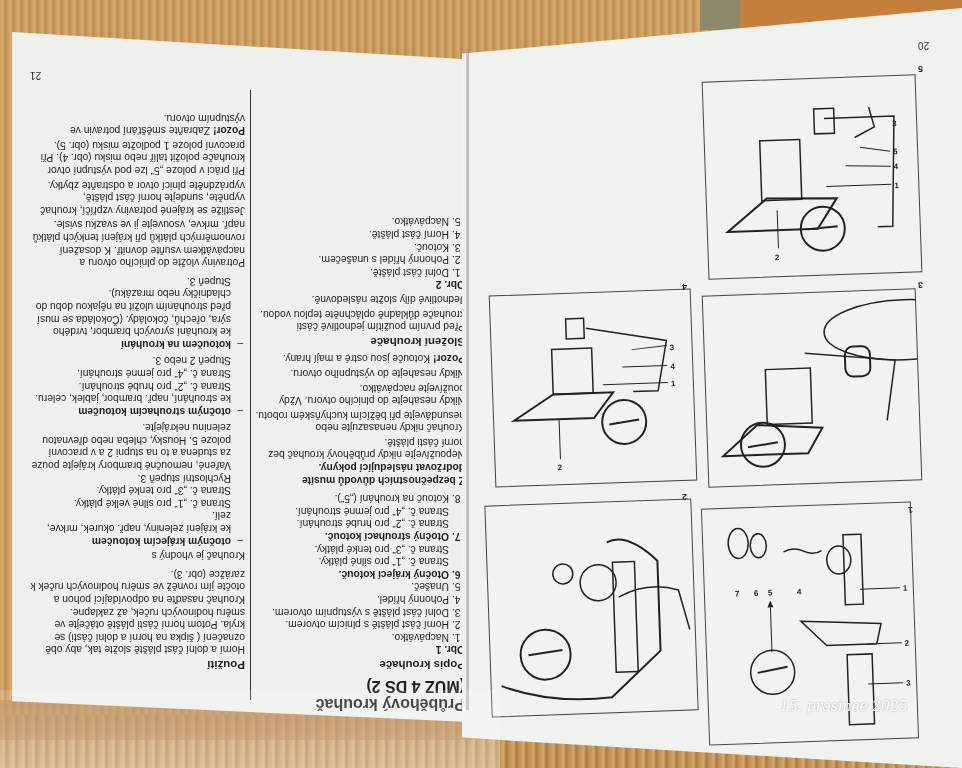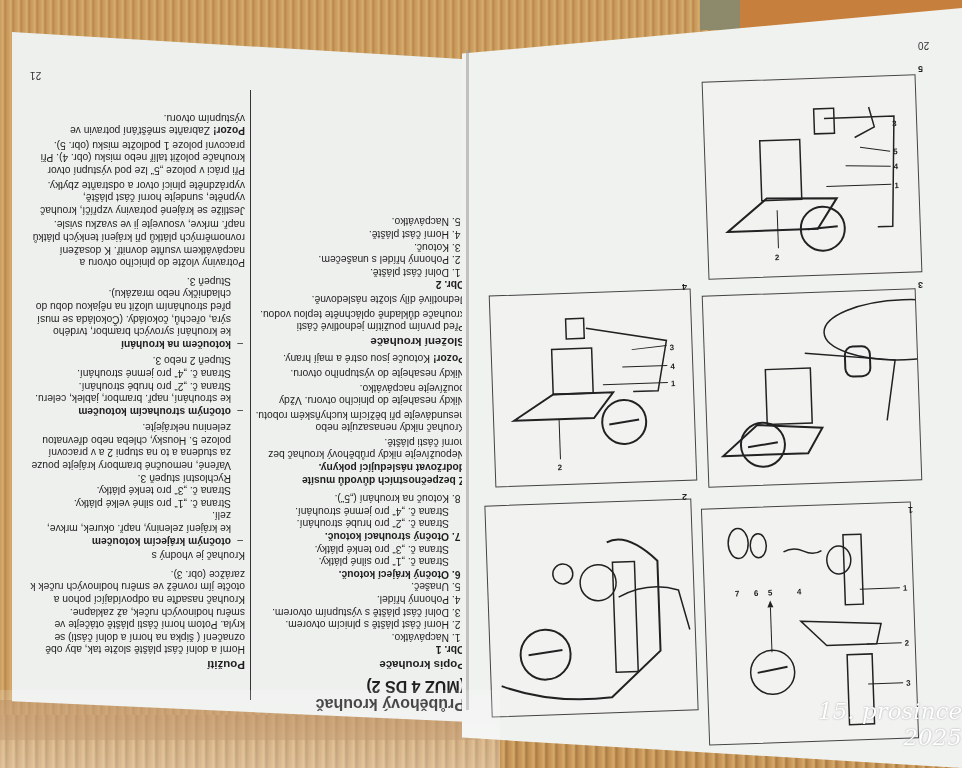--- a/index.html
+++ b/index.html
@@ -32,21 +32,21 @@
   .vline{position:absolute;width:1px;background:#333;}
   .pageno{position:absolute;font-size:10px;color:#333;transform:rotate(180deg);}
 
   
   .fig{position:absolute;border:1.5px solid #444;background:#f2f3f1;}
   .fig svg{position:absolute;left:0;top:0;width:100%;height:100%;}
   .fignum{position:absolute;font-size:9px;font-weight:bold;color:#222;transform:rotate(180deg);}
   .callout{font-size:8px;font-weight:bold;fill:#222;}
 
   .datestamp{position:absolute;left:780px;top:698px;font-family:"DejaVu Serif",serif;font-style:italic;
-    font-size:23px;color:#ffffff;text-shadow:0 0 2px rgba(0,0,0,.35);text-align:right;}
+    font-size:14px;color:#ffffff;text-shadow:0 0 2px rgba(0,0,0,.35);}
   .wrap-plastic{position:absolute;left:0;top:690px;width:500px;height:78px;
     background:linear-gradient(180deg,rgba(255,255,255,.15),rgba(255,255,255,.35));}
 </style>
 </head>
 <body>
 
 <div class="strap"></div>
 <div class="right-bg"></div>
 <div class="table-strip"></div>
 <div class="wood-board"></div>

